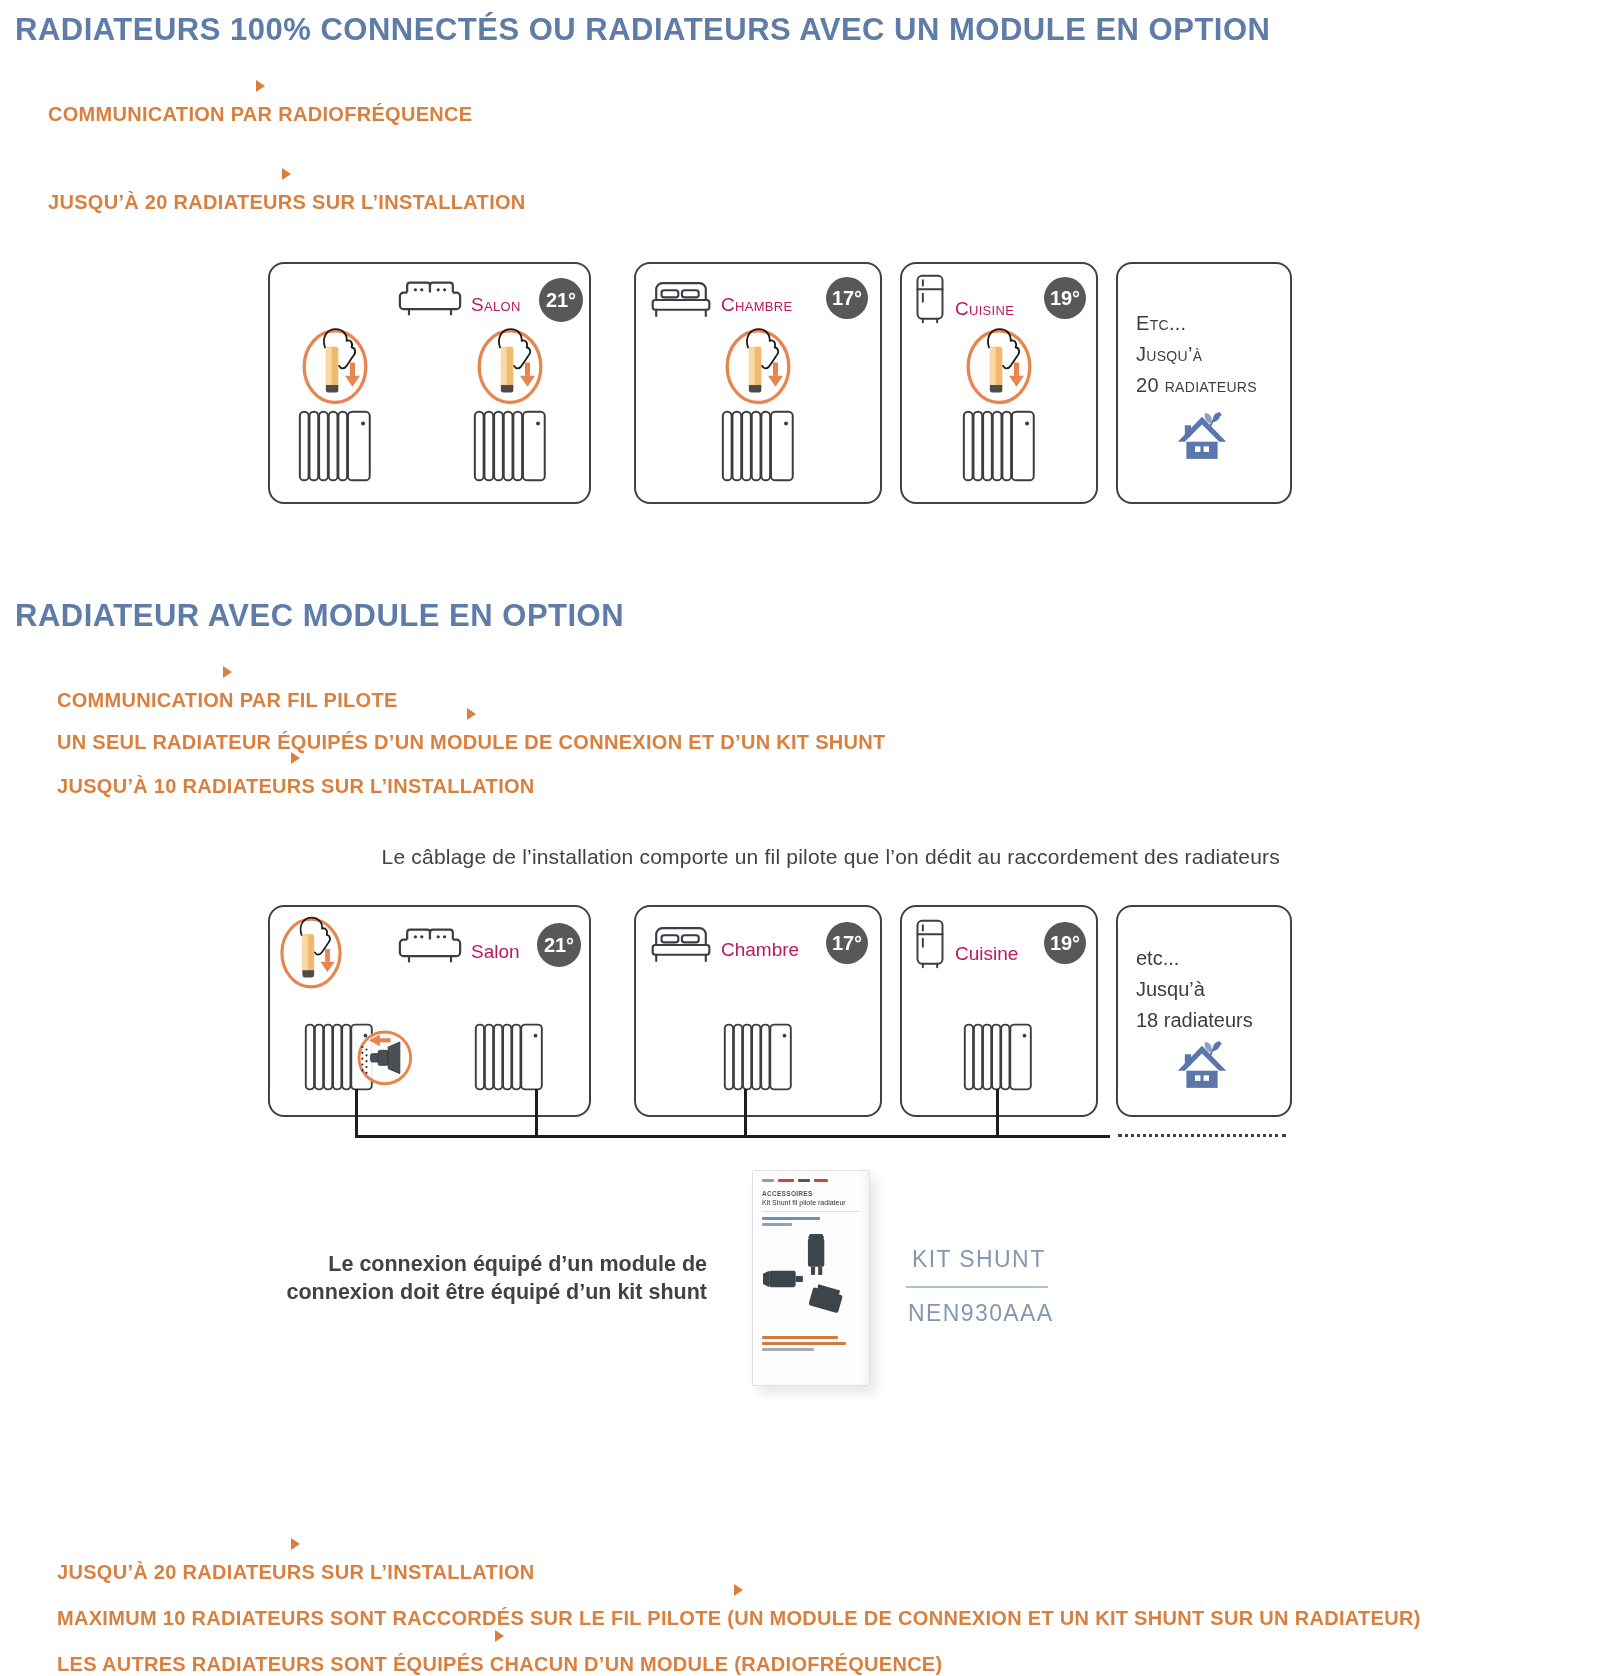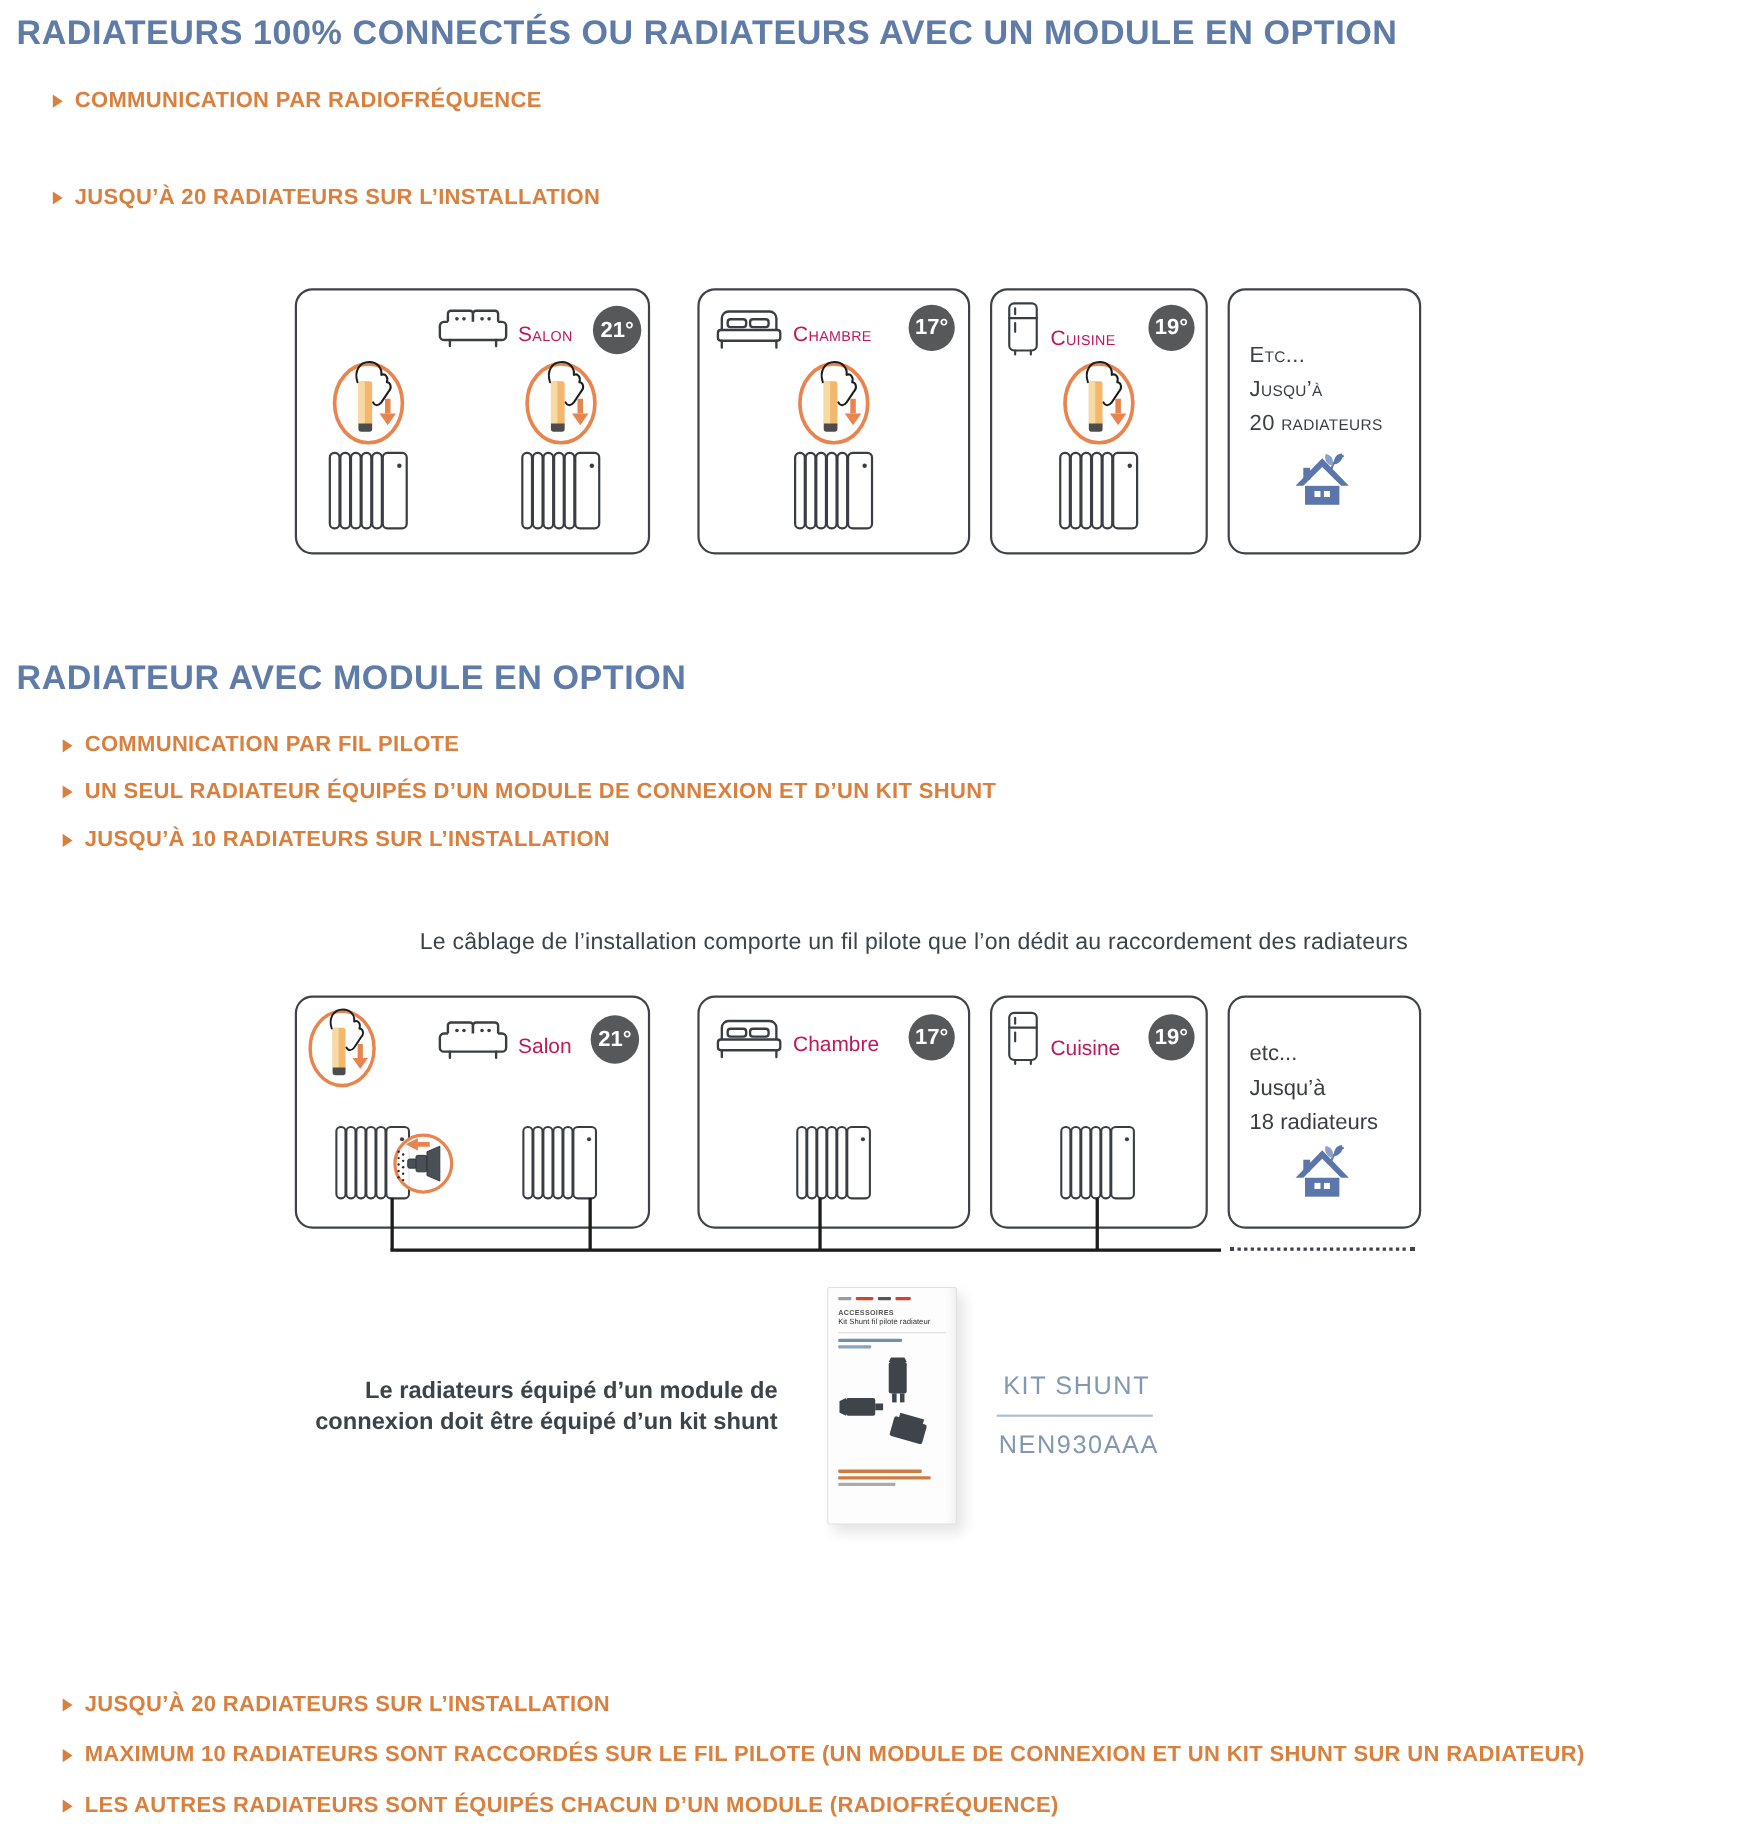--- a/index.html
+++ b/index.html
@@ -1,20 +1,20 @@
 <!DOCTYPE html>
 <html><head>
 <meta charset="utf-8">
 <style>
   html,body{margin:0;padding:0;background:#fff;}
   body{font-family:"Liberation Sans",sans-serif;-webkit-font-smoothing:antialiased;}
   #canvas{position:relative;width:1600px;height:1676px;background:#fff;overflow:hidden;}
 
   .h1{position:absolute;font-weight:700;color:#5e7ca7;font-size:31px;letter-spacing:.5px;white-space:nowrap;}
-  .bullet{position:absolute;display:flex;align-items:center;gap:11px;color:#d9803f;font-weight:700;font-size:20px;letter-spacing:.3px;white-space:nowrap;}
+  .bullet{position:absolute;display:flex;align-items:center;gap:11px;color:#d9803f;font-weight:700;font-size:20px;letter-spacing:.3px;white-space:nowrap;flex-direction:column;}
   .tri{width:0;height:0;border-left:9px solid #d9803f;border-top:6px solid transparent;border-bottom:6px solid transparent;flex:0 0 auto;}
 
   .room-box{position:absolute;background:#fff;border:2px solid #3f4347;border-radius:16px;}
   .room-header{position:absolute;display:flex;align-items:flex-end;gap:9px;}
   .room-label{font-size:19px;color:#be185d;line-height:1;padding-bottom:6px;}
   .sc{font-variant:small-caps;letter-spacing:.3px;}
   .temp-badge{position:absolute;border-radius:50%;background:#56585a;color:#fff;font-weight:700;font-size:20px;display:flex;align-items:center;justify-content:center;}
   .unit{position:absolute;display:flex;flex-direction:column;align-items:center;}
   .abs{position:absolute;}
   .wire{position:absolute;background:#1d1d1b;}
@@ -378,21 +378,21 @@
   </div>
 
   <div class="wire" style="left:355px;top:1089px;width:2.5px;height:48px;"></div>
   <div class="wire" style="left:535px;top:1089px;width:2.5px;height:48px;"></div>
   <div class="wire" style="left:744px;top:1089px;width:2.5px;height:48px;"></div>
   <div class="wire" style="left:996px;top:1089px;width:2.5px;height:48px;"></div>
   <div class="wire" style="left:355px;top:1135px;width:755px;height:2.5px;"></div>
   <div class="dotted-wire" style="left:1118px;top:1134px;"></div>
 
   <div class="kit-caption" style="left:197px;top:1250px;width:510px;">
-    <div>Le radiateurs équipé d’un module de</div>
+    <div>Le connexion équipé d’un module de</div>
     <div>connexion doit être équipé d’un kit shunt</div>
   </div>
 
   <div class="product-box" style="left:752px;top:1170px;">
     <div class="pb-row">
       <div class="pb-bar" style="width:12px;background:#9a9a9a;"></div>
       <div class="pb-bar" style="width:16px;background:#cf4436;"></div>
       <div class="pb-bar" style="width:12px;background:#555;"></div>
       <div class="pb-bar" style="width:14px;background:#cf4436;"></div>
     </div>

